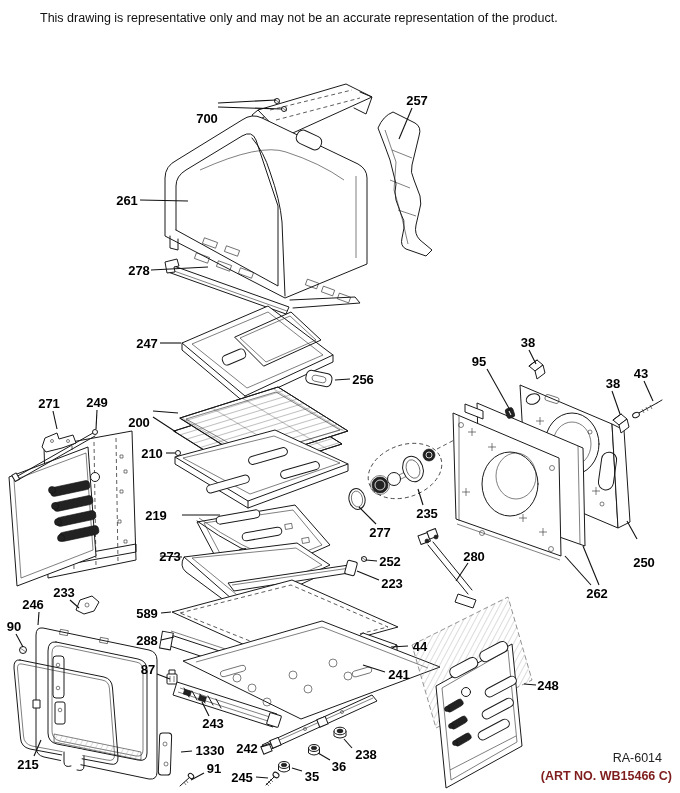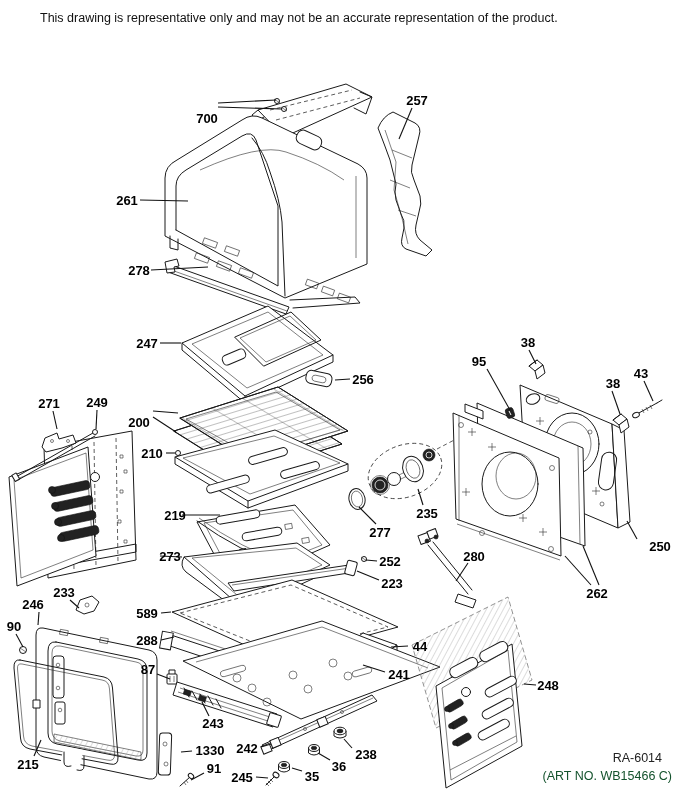--- a/index.html
+++ b/index.html
@@ -1,21 +1,21 @@
 <!DOCTYPE html>
 <html><head>
 <meta charset="utf-8">
 <style>
   html,body{margin:0;padding:0;background:#fff;}
   .screen{position:relative;width:680px;height:793px;background:#ffffff;overflow:hidden;
           font-family:"Liberation Sans",sans-serif;color:#111;}
   .note{position:absolute;left:40px;top:8px;width:580px;font-size:12.5px;line-height:20px;color:#111;}
   .note .nt{display:block;}
   .footer-code{position:absolute;right:18px;top:751px;font-size:12.5px;color:#222;}
-  .footer-art{position:absolute;right:8px;top:769px;font-size:12.5px;font-weight:normal;color:#14532d;}
+  .footer-art{position:absolute;right:8px;top:769px;font-size:12.5px;font-weight:bold;color:#7f1d1d;}
   #diagram-svg{position:absolute;left:0;top:0;}
   #label-layer{position:absolute;left:0;top:0;width:680px;height:793px;pointer-events:none;}
   .part-label{position:absolute;transform:translate(-50%,-50%);font-size:13px;font-weight:bold;
               color:#000;white-space:nowrap;}
   .ln{fill:none;stroke:#1a1a1a;stroke-width:1;stroke-linejoin:round;stroke-linecap:round}
   .w{fill:#ffffff;stroke:#1a1a1a;stroke-width:1;stroke-linejoin:round}
   .thin{fill:none;stroke:#2a2a2a;stroke-width:0.6;stroke-linejoin:round}
   .dk{fill:#222222;stroke:#111;stroke-width:0.6}
   .dsh{fill:none;stroke:#333;stroke-width:0.8;stroke-dasharray:4 3}
   #leaders line{stroke:#111;stroke-width:1.1}
@@ -465,21 +465,21 @@
       <div class="part-label" style="left: 207px; top: 118px;">700</div>
       <div class="part-label" style="left: 417px; top: 100px;">257</div>
       <div class="part-label" style="left: 127px; top: 200px;">261</div>
       <div class="part-label" style="left: 139px; top: 270px;">278</div>
       <div class="part-label" style="left: 147px; top: 343px;">247</div>
       <div class="part-label" style="left: 363px; top: 379px;">256</div>
       <div class="part-label" style="left: 139px; top: 414px; margin-top: 8px;">200</div>
       <div class="part-label" style="left: 152px; top: 453px;">210</div>
       <div class="part-label" style="left: 49px; top: 403px;">271</div>
       <div class="part-label" style="left: 97px; top: 402px;">249</div>
-      <div class="part-label" style="left: 175px; top: 515px; text-align: center;">219</div>
+      <div class="part-label" style="left: 156px; top: 515px; text-align: center;">219</div>
       <div class="part-label" style="left: 146px; top: 556px; margin-left: 24px;">273</div>
       <div class="part-label" style="left: 380px; top: 532px;">277</div>
       <div class="part-label" style="left: 427px; top: 513px;">235</div>
       <div class="part-label" style="left: 390px; top: 561px;">252</div>
       <div class="part-label" style="left: 392px; top: 583px;">223</div>
       <div class="part-label" style="left: 147px; top: 613px;">589</div>
       <div class="part-label" style="left: 147px; top: 640px;">288</div>
       <div class="part-label" style="left: 148px; top: 669px;">87</div>
       <div class="part-label" style="left: 420px; top: 646px;">44</div>
       <div class="part-label" style="left: 399px; top: 674px;">241</div>
@@ -492,21 +492,21 @@
       <div class="part-label" style="left: 339px; top: 766px;">36</div>
       <div class="part-label" style="left: 366px; top: 754px;">238</div>
       <div class="part-label" style="left: 33px; top: 604px;">246</div>
       <div class="part-label" style="left: 64px; top: 592px;">233</div>
       <div class="part-label" style="left: 14px; top: 626px;">90</div>
       <div class="part-label" style="left: 28px; top: 764px;">215</div>
       <div class="part-label" style="left: 479px; top: 361px;">95</div>
       <div class="part-label" style="left: 528px; top: 342px;">38</div>
       <div class="part-label" style="left: 613px; top: 383px;">38</div>
       <div class="part-label" style="left: 641px; top: 373px;">43</div>
-      <div class="part-label" style="left: 644px; top: 546px; margin-left: 16px;">250</div>
+      <div class="part-label" style="left: 644px; top: 562px;">250</div>
       <div class="part-label" style="left: 597px; top: 593px;">262</div>
       <div class="part-label" style="left: 474px; top: 556px;">280</div>
       <div class="part-label" style="left: 548px; top: 685px;">248</div>
     </div>
 
   <div class="footer-code">RA-6014</div>
   <div class="footer-art">(ART NO. WB15466 C)</div>
 </div>
 
 </body></html>

